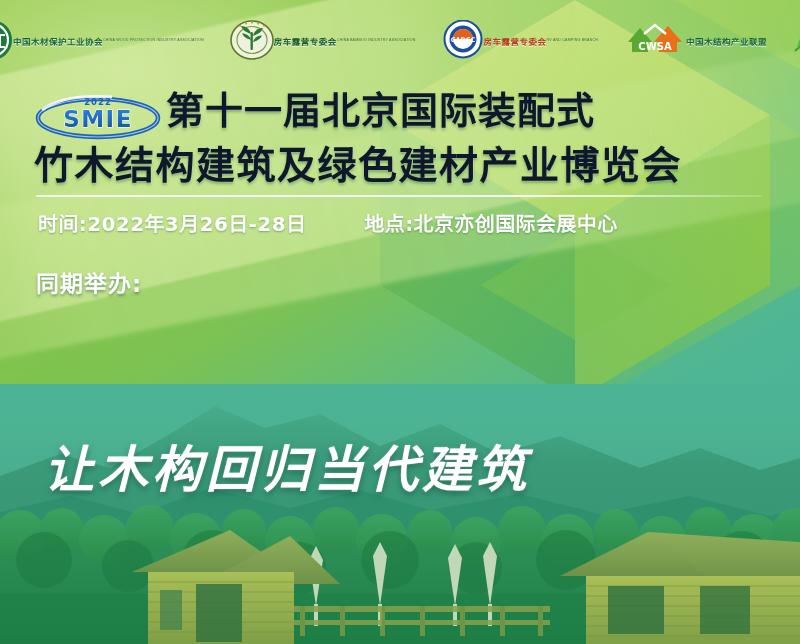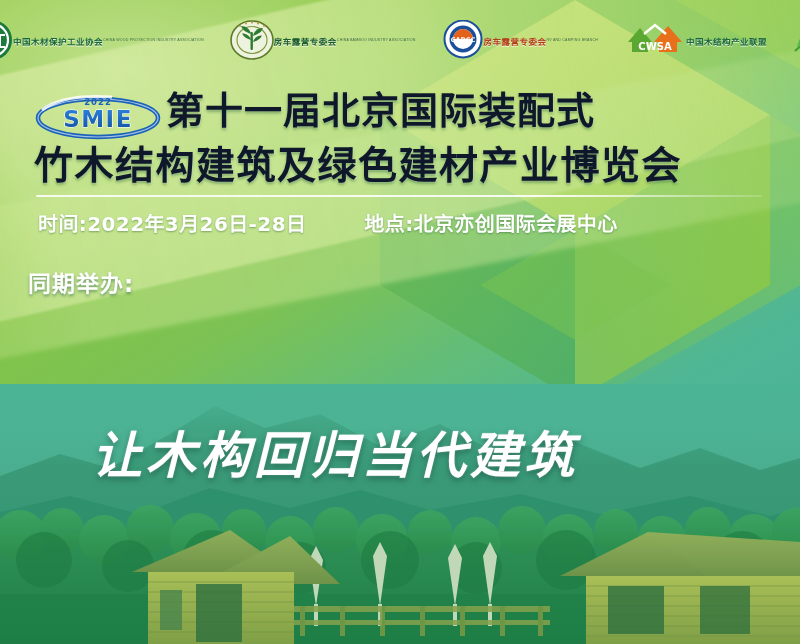--- a/index.html
+++ b/index.html
@@ -115,38 +115,38 @@
 
   .meta-row{
     margin-top:11px;margin-left:4px;
     display:flex;align-items:baseline;gap:58px;
     color:#ffffff;font-size:20px;font-weight:bold;letter-spacing:.4px;
     text-shadow:0 1px 2px rgba(30,90,40,.45);
     font-family:"DejaVu Sans","Liberation Sans",sans-serif;
   }
 
   
-  .concurrent{position:absolute;left:28px;top:265px;width:520px;}
+  .concurrent{position:absolute;left:36px;top:265px;width:520px;}
   .concurrent h3{
     margin:0 0 14px 0;
     font-size:23px;font-weight:bold;color:#ffffff;letter-spacing:1px;
     text-shadow:0 2px 3px rgba(25,85,70,.5);
     font-family:"DejaVu Sans","Liberation Sans",sans-serif;
   }
   .concurrent ul{list-style:none;margin:0;padding:0;}
   .concurrent li{
     font-size:19px;color:#ffffff;letter-spacing:.6px;
     margin-bottom:17px;
     text-shadow:0 1px 2px rgba(25,85,70,.45);
     font-family:"DejaVu Sans","Liberation Sans",sans-serif;
     white-space:nowrap;
   }
 
   
-  .slogan{position:absolute;left:0;top:415px;width:752px;padding-left:48px;}
+  .slogan{position:absolute;left:0;top:429px;width:752px;}
   .slogan-1,.slogan-2{
     font-family:"DejaVu Serif","Liberation Serif",serif;
     font-weight:bold;
     color:#ffffff;
     letter-spacing:4px;
     white-space:nowrap;
     text-shadow:
       0 3px 6px rgba(18,70,55,.55),
       0 0 2px rgba(255,255,255,.4);
     font-style:italic;

